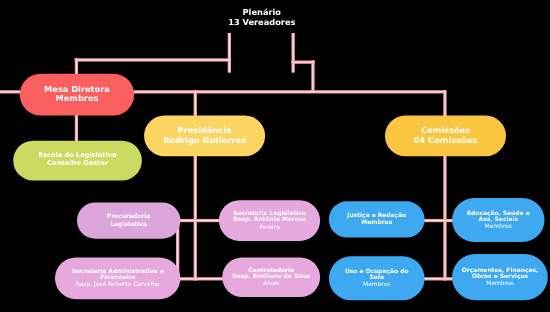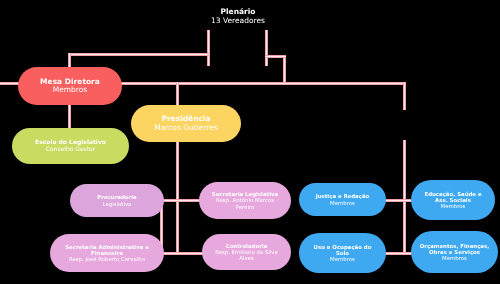--- a/index.html
+++ b/index.html
@@ -27,21 +27,21 @@
     justify-content:center;
     box-sizing:border-box;
     border-radius:999px;
     text-align:center;
     color:#ffffff;
     padding:3px 6px;
     z-index:5;
     line-height:1.12;
   }
   .node .t1{font-weight:bold;}
-  .node .t2{font-weight:normal;}
+  .node .t2{font-weight:bold;}
   .node .t3{font-weight:normal;}
 
   
   .tier-root{font-size:7.5px;}
   .tier-main{font-size:7.5px;}
   .tier-sub{font-size:6px;}
   .tier-leaf{font-size:5.4px;}
 
   .n-plenario{left:185px;top:2px;width:106px;height:29px;background:#b39df;}
   .n-mesa{left:18px;top:67px;width:104px;height:38px;background:#fa5f5f;}
@@ -123,23 +123,27 @@
     <span class="t2">Membros</span>
   </div>
 
   <div class="node tier-sub n-escola">
     <span class="t1">Escola do Legislativo</span>
     <span class="t2">Conselho Gestor</span>
   </div>
 
   <div class="node tier-main n-presidencia">
     <span class="t1">Presidência</span>
-    <span class="t2">Marcos Gutierres</span>
+    <span class="t2">Rodrigo Gutierres</span>
   </div>
 
+  <div class="node tier-main n-comissoes">
+    <span class="t1">Comissões</span>
+    <span class="t2">04 Comissões</span>
+  </div>
 
   <div class="node tier-leaf n-procuradoria">
     <span class="t1">Procuradoria</span>
     <span class="t2">Legislativa</span>
   </div>
 
   <div class="node tier-leaf n-seclegis">
     <span class="t1">Secretaria Legislativa</span>
     <span class="t2">Resp. Antônio Marcos</span>
     <span class="t3">Pereira</span>

